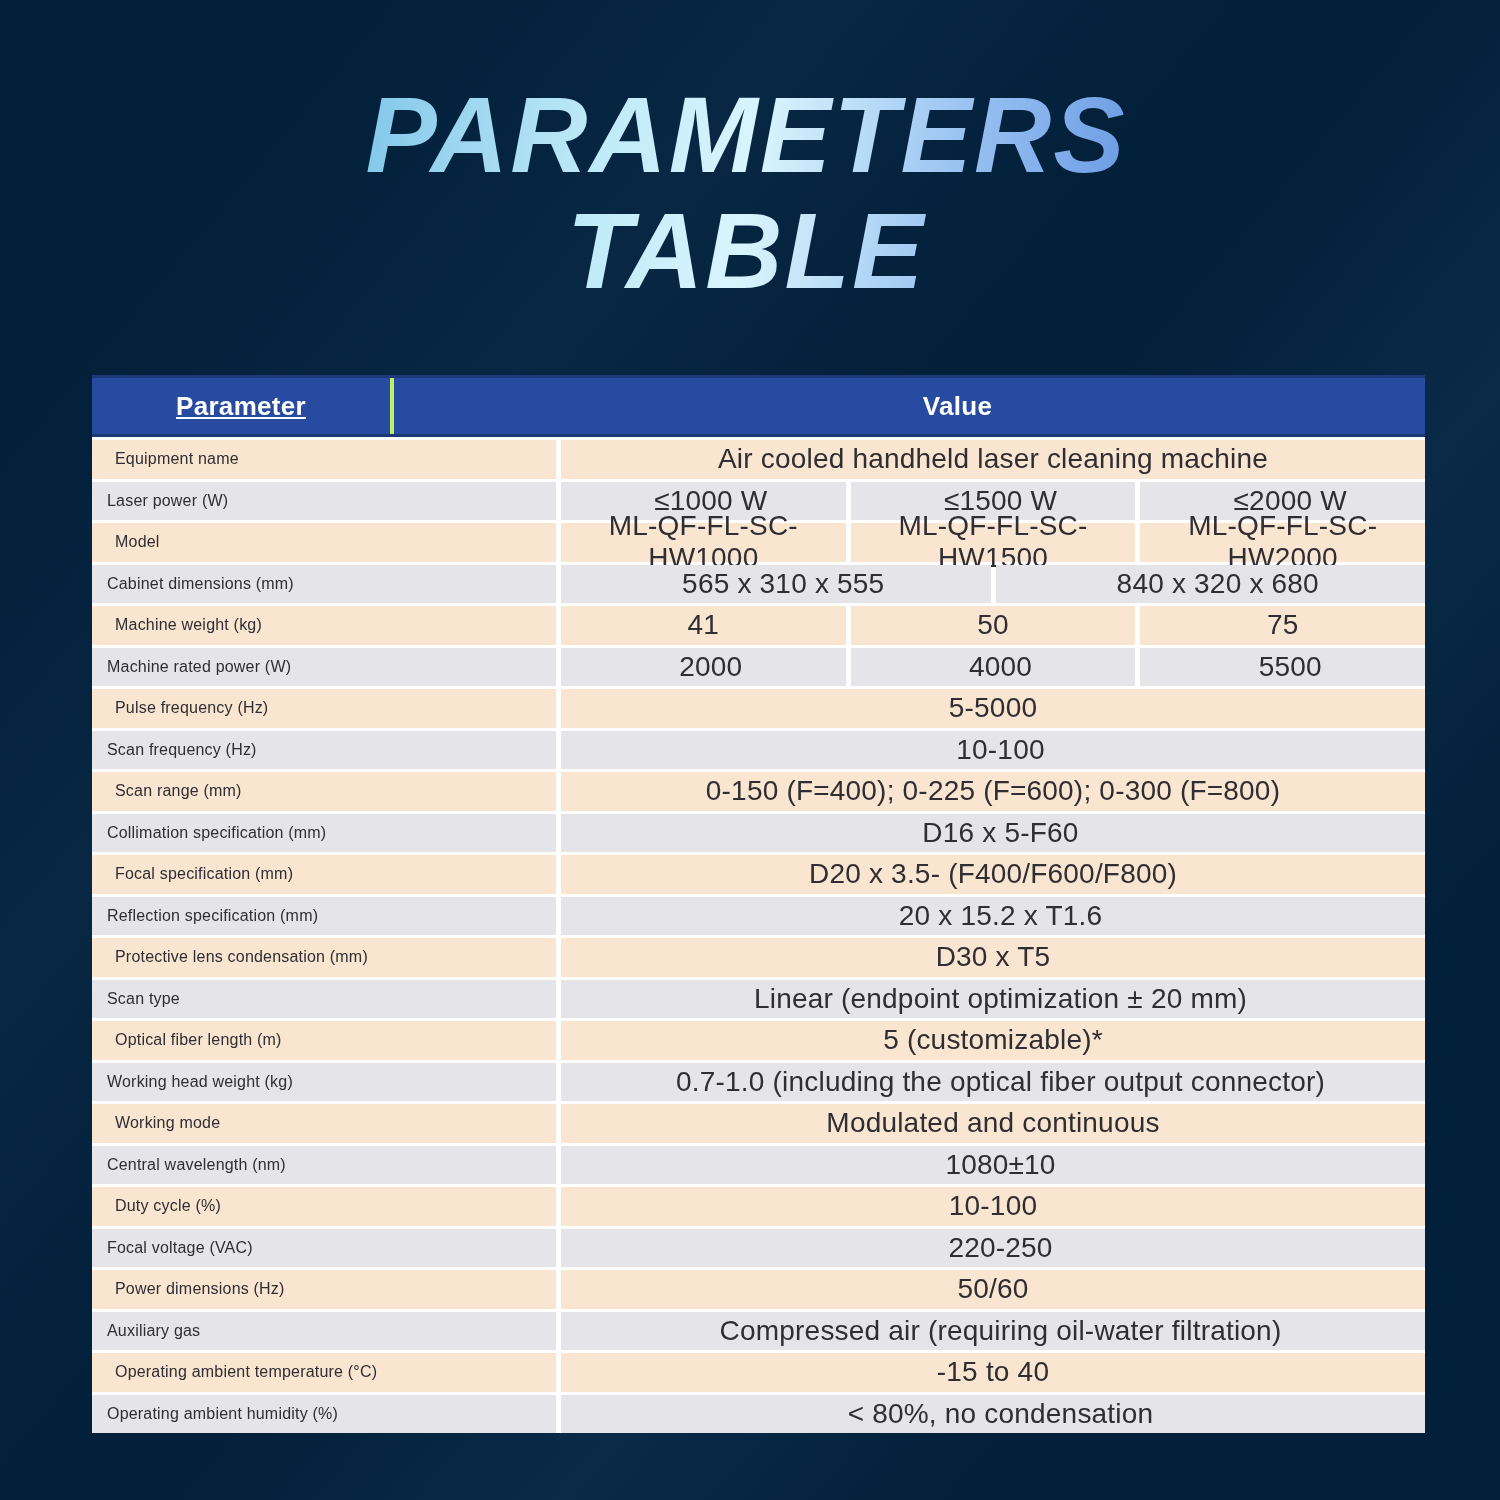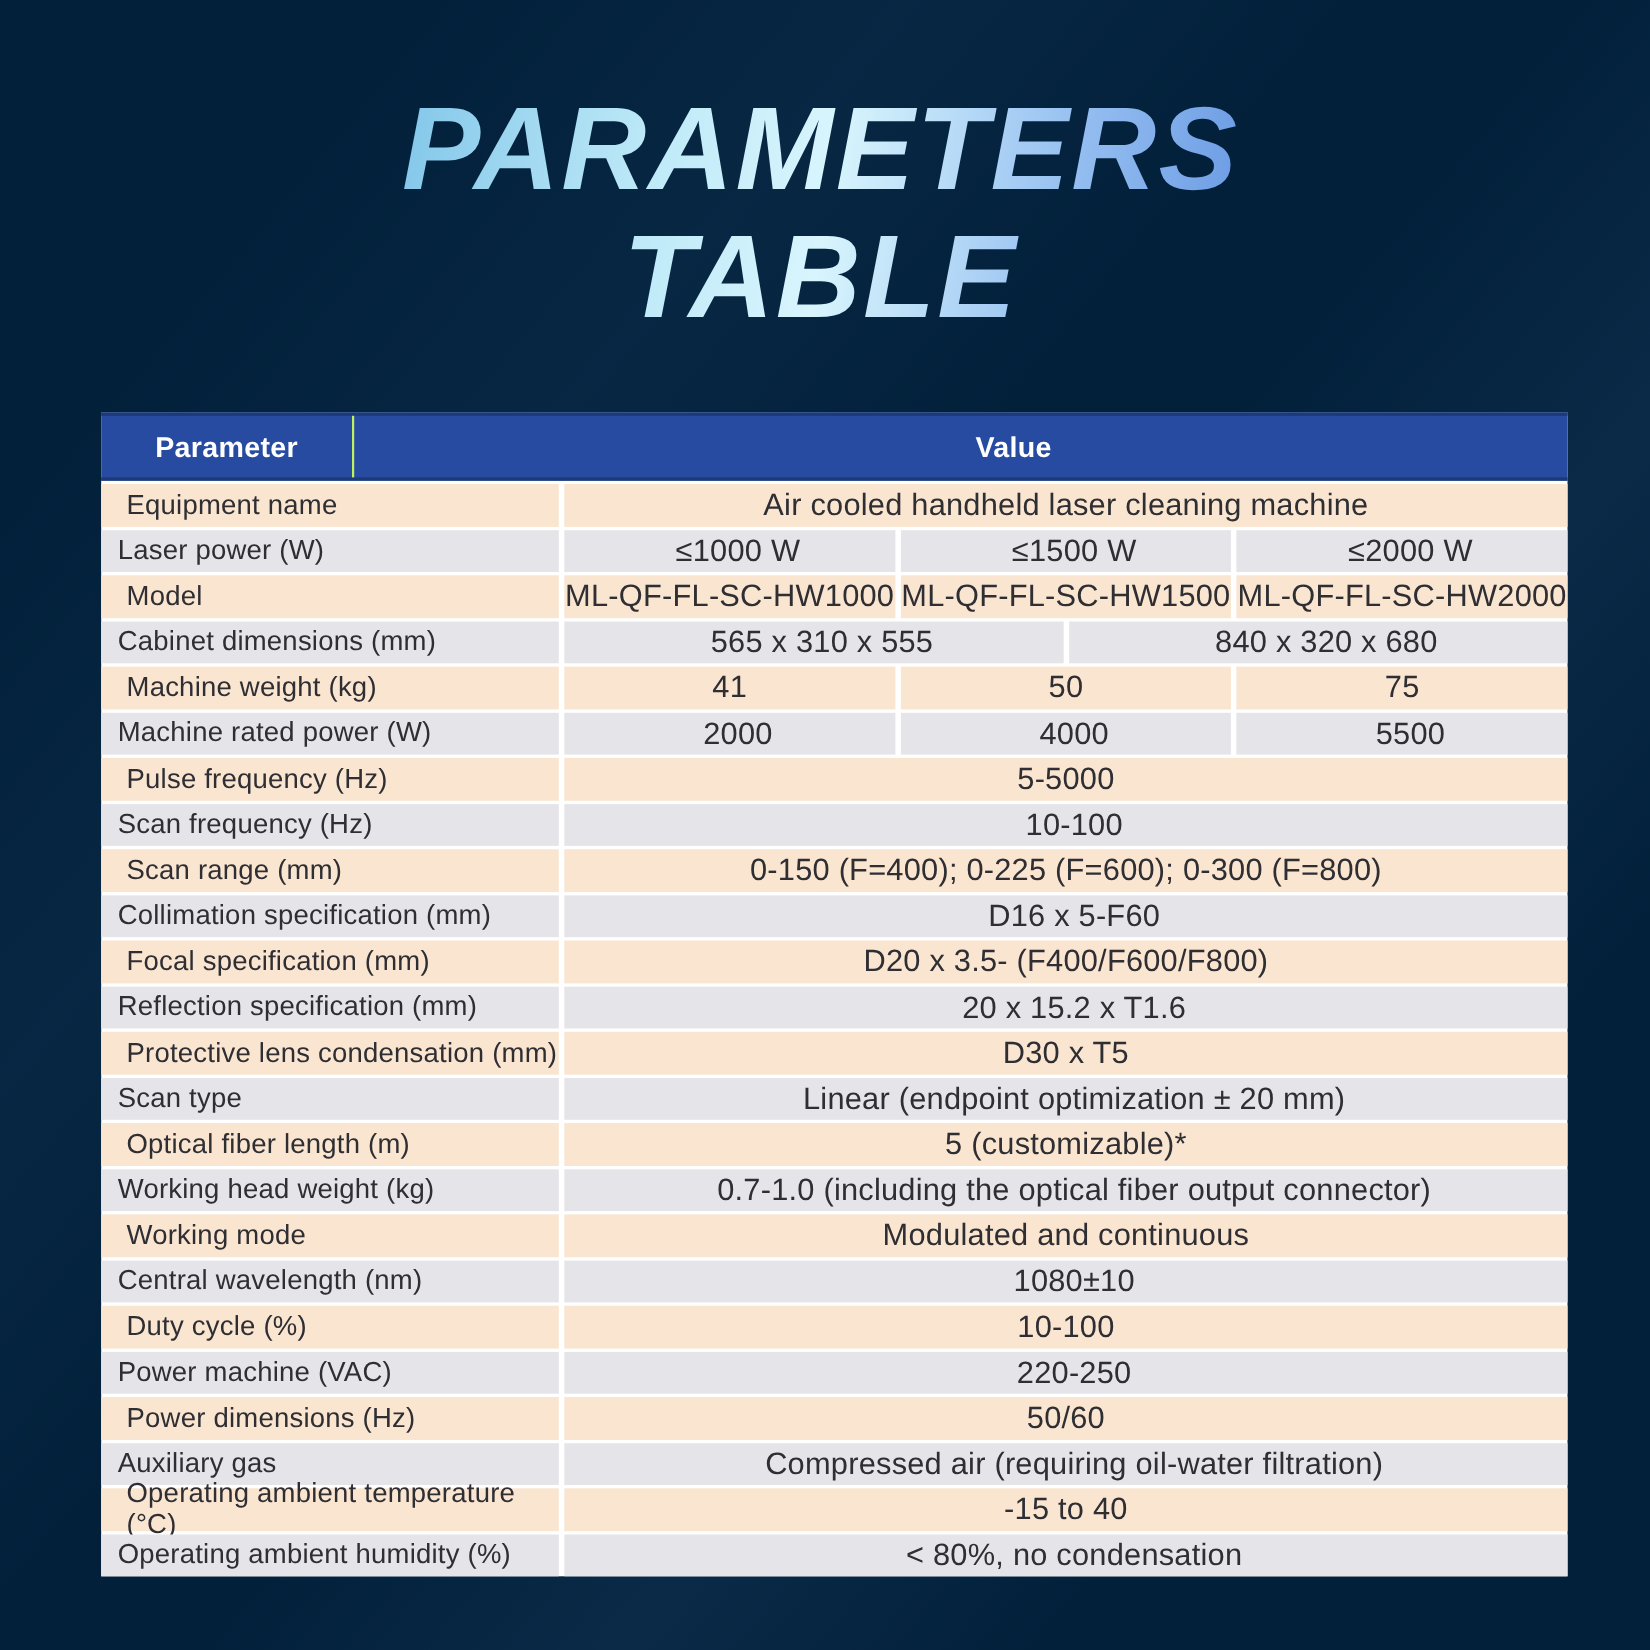--- a/index.html
+++ b/index.html
@@ -76,46 +76,47 @@
     font-weight: bold;
     font-size: 26px;
     letter-spacing: 0.3px;
   }
   .th {
     display: flex;
     align-items: center;
     justify-content: center;
   }
   .th.param {
-    width: 230px;
+    width: 302px;
     box-sizing: border-box;
-    border-right: 2px solid #bef264;
+    border-right: 4px solid #bef264;
+    text-decoration: underline;
   }
   .th.value {
     flex: 1;
     padding-left: 96px;
   }
 
   .row {
     display: flex;
     height: 38.5px;
     margin-top: 3px;
   }
   .cell {
     display: flex;
     align-items: center;
     box-sizing: border-box;
     color: var(--row-text, #2e2e33);
     letter-spacing: 0.2px;
   }
   .cell.label {
-    width: 416px;
+    width: 464px;
     margin-right: 5px;
     padding-left: 23px;
-    font-size: 25px;
+    font-size: 16px;
   }
   .cell.value {
     flex: 1;
     justify-content: center;
     text-align: center;
     font-size: 28px;
   }
   .cell.value + .cell.value { margin-left: 5px; }
   .row.peach .cell { background: var(--peach, #f9e5d0); }
   .row.gray  .cell { background: var(--gray, #e5e4e8); padding-left: 15px; }
@@ -214,21 +215,21 @@
         </div>
         <div class="row gray">
           <div class="cell label">Central wavelength (nm)</div>
           <div class="cell value">1080±10</div>
         </div>
         <div class="row peach">
           <div class="cell label">Duty cycle (%)</div>
           <div class="cell value">10-100</div>
         </div>
         <div class="row gray">
-          <div class="cell label">Power machine (VAC)</div>
+          <div class="cell label">Focal voltage (VAC)</div>
           <div class="cell value">220-250</div>
         </div>
         <div class="row peach">
           <div class="cell label">Power dimensions (Hz)</div>
           <div class="cell value">50/60</div>
         </div>
         <div class="row gray">
           <div class="cell label">Auxiliary gas</div>
           <div class="cell value">Compressed air (requiring oil-water filtration)</div>
         </div>

